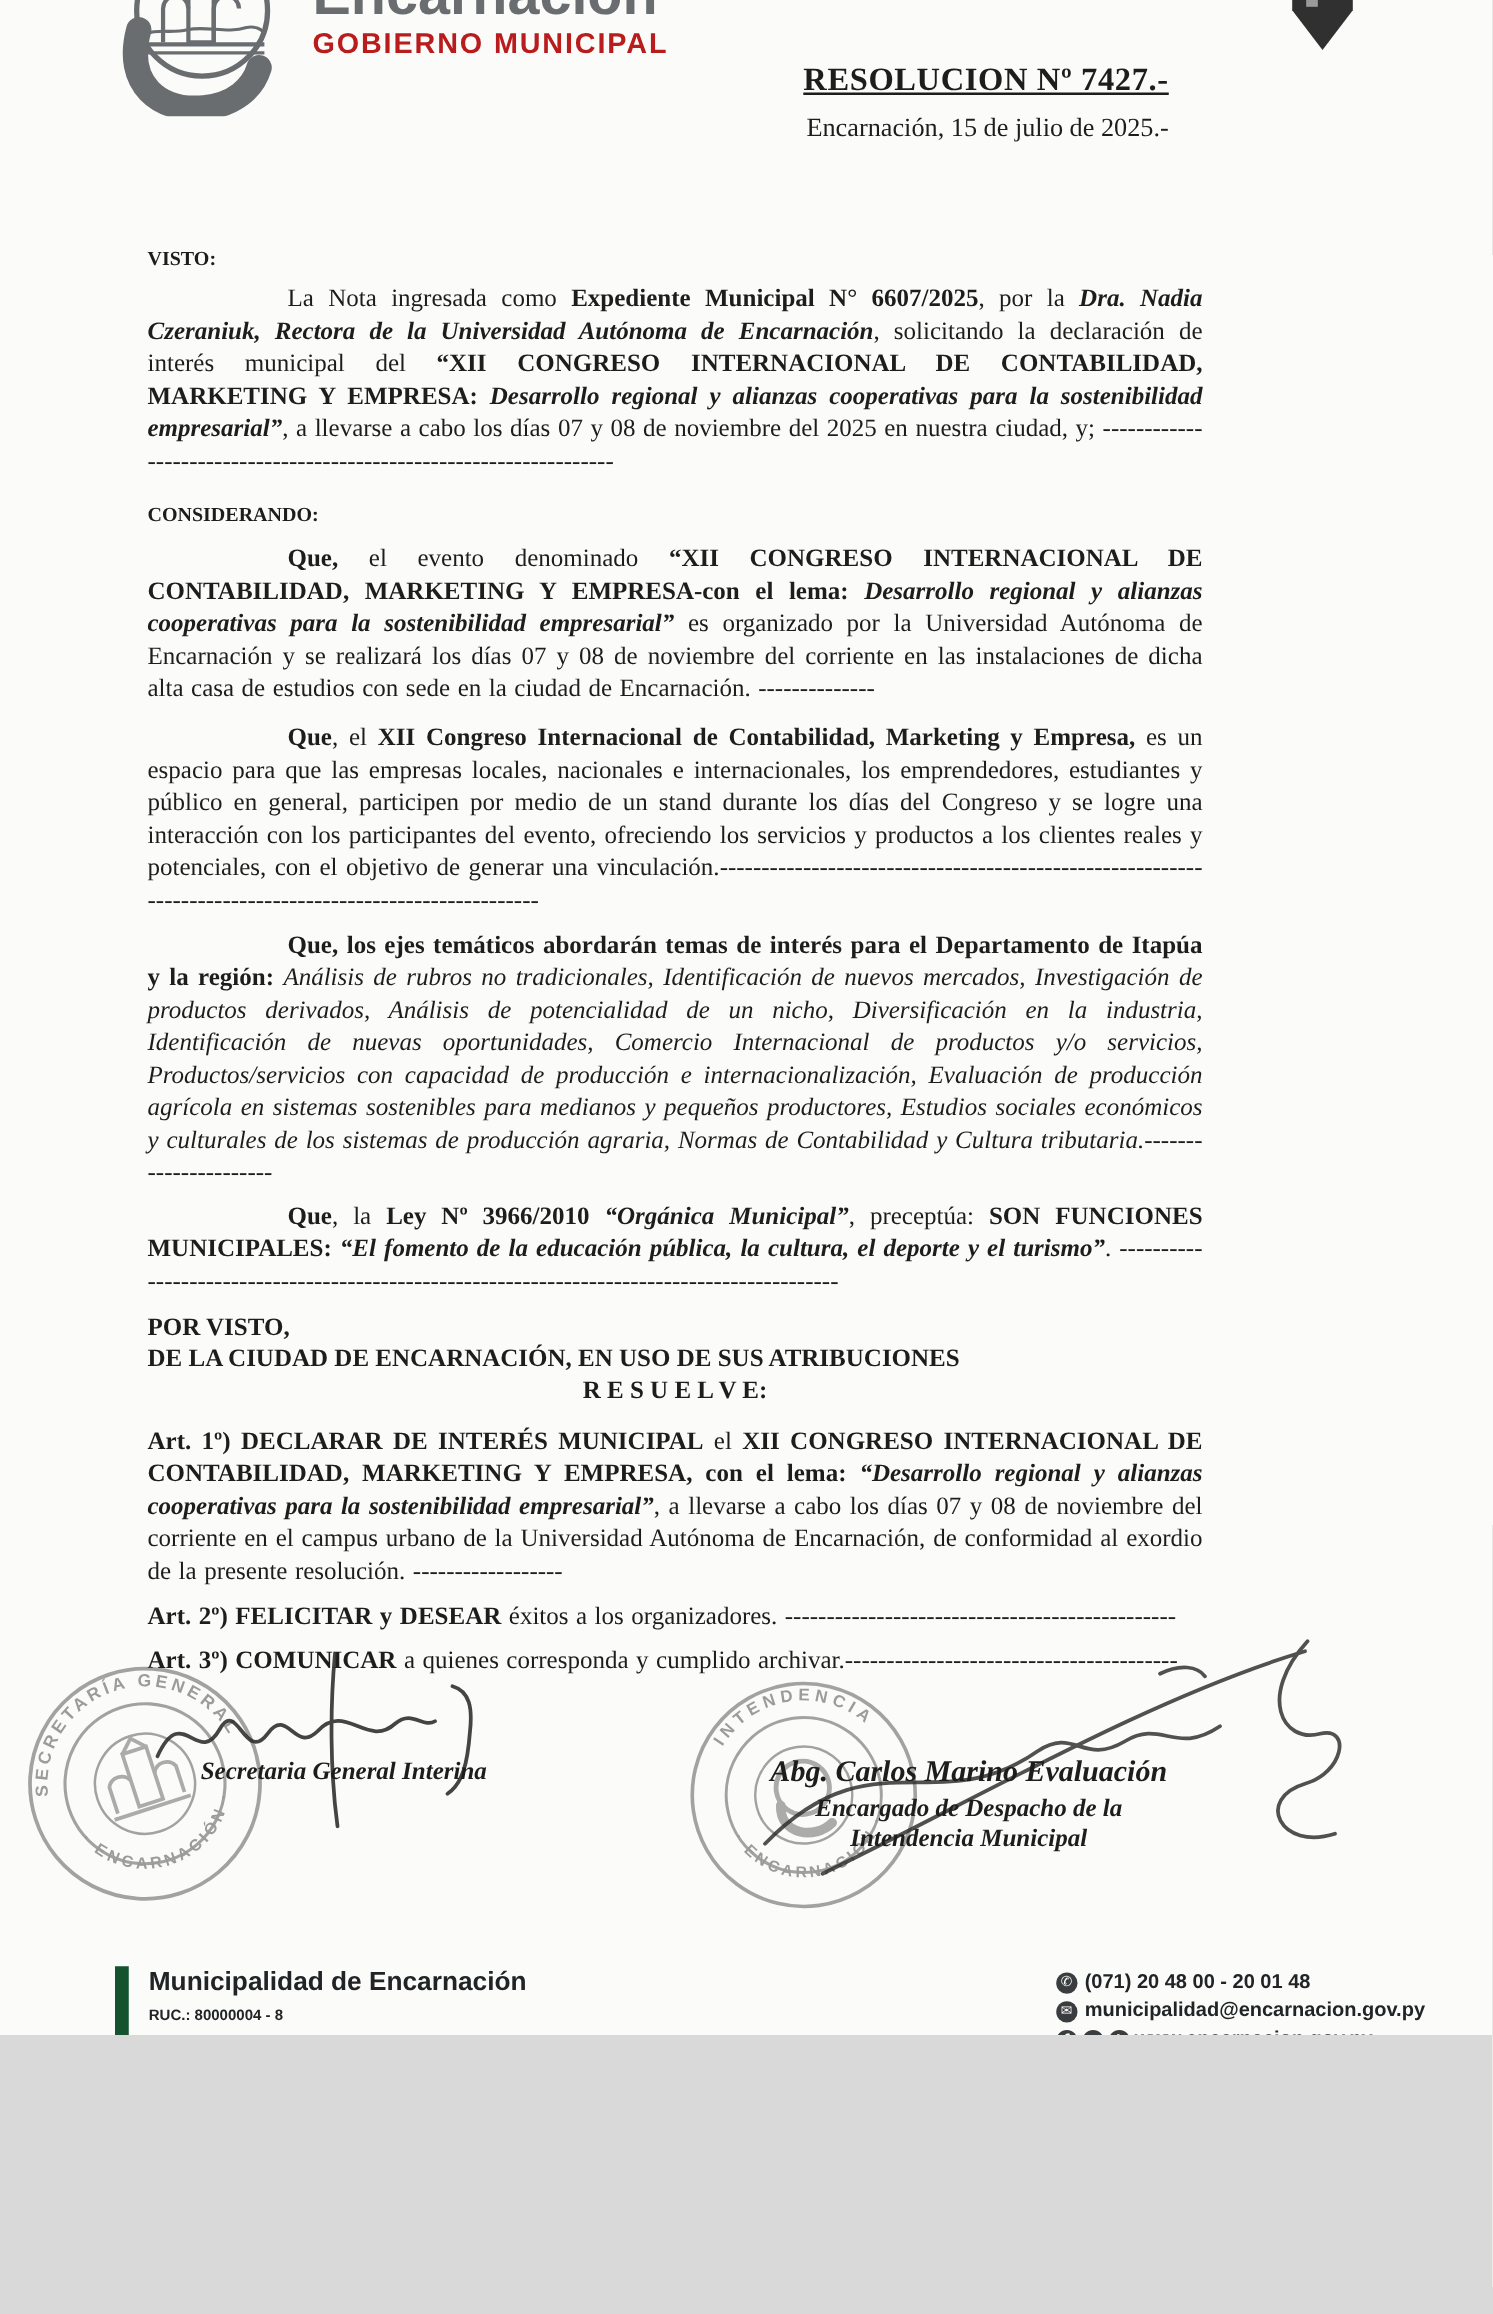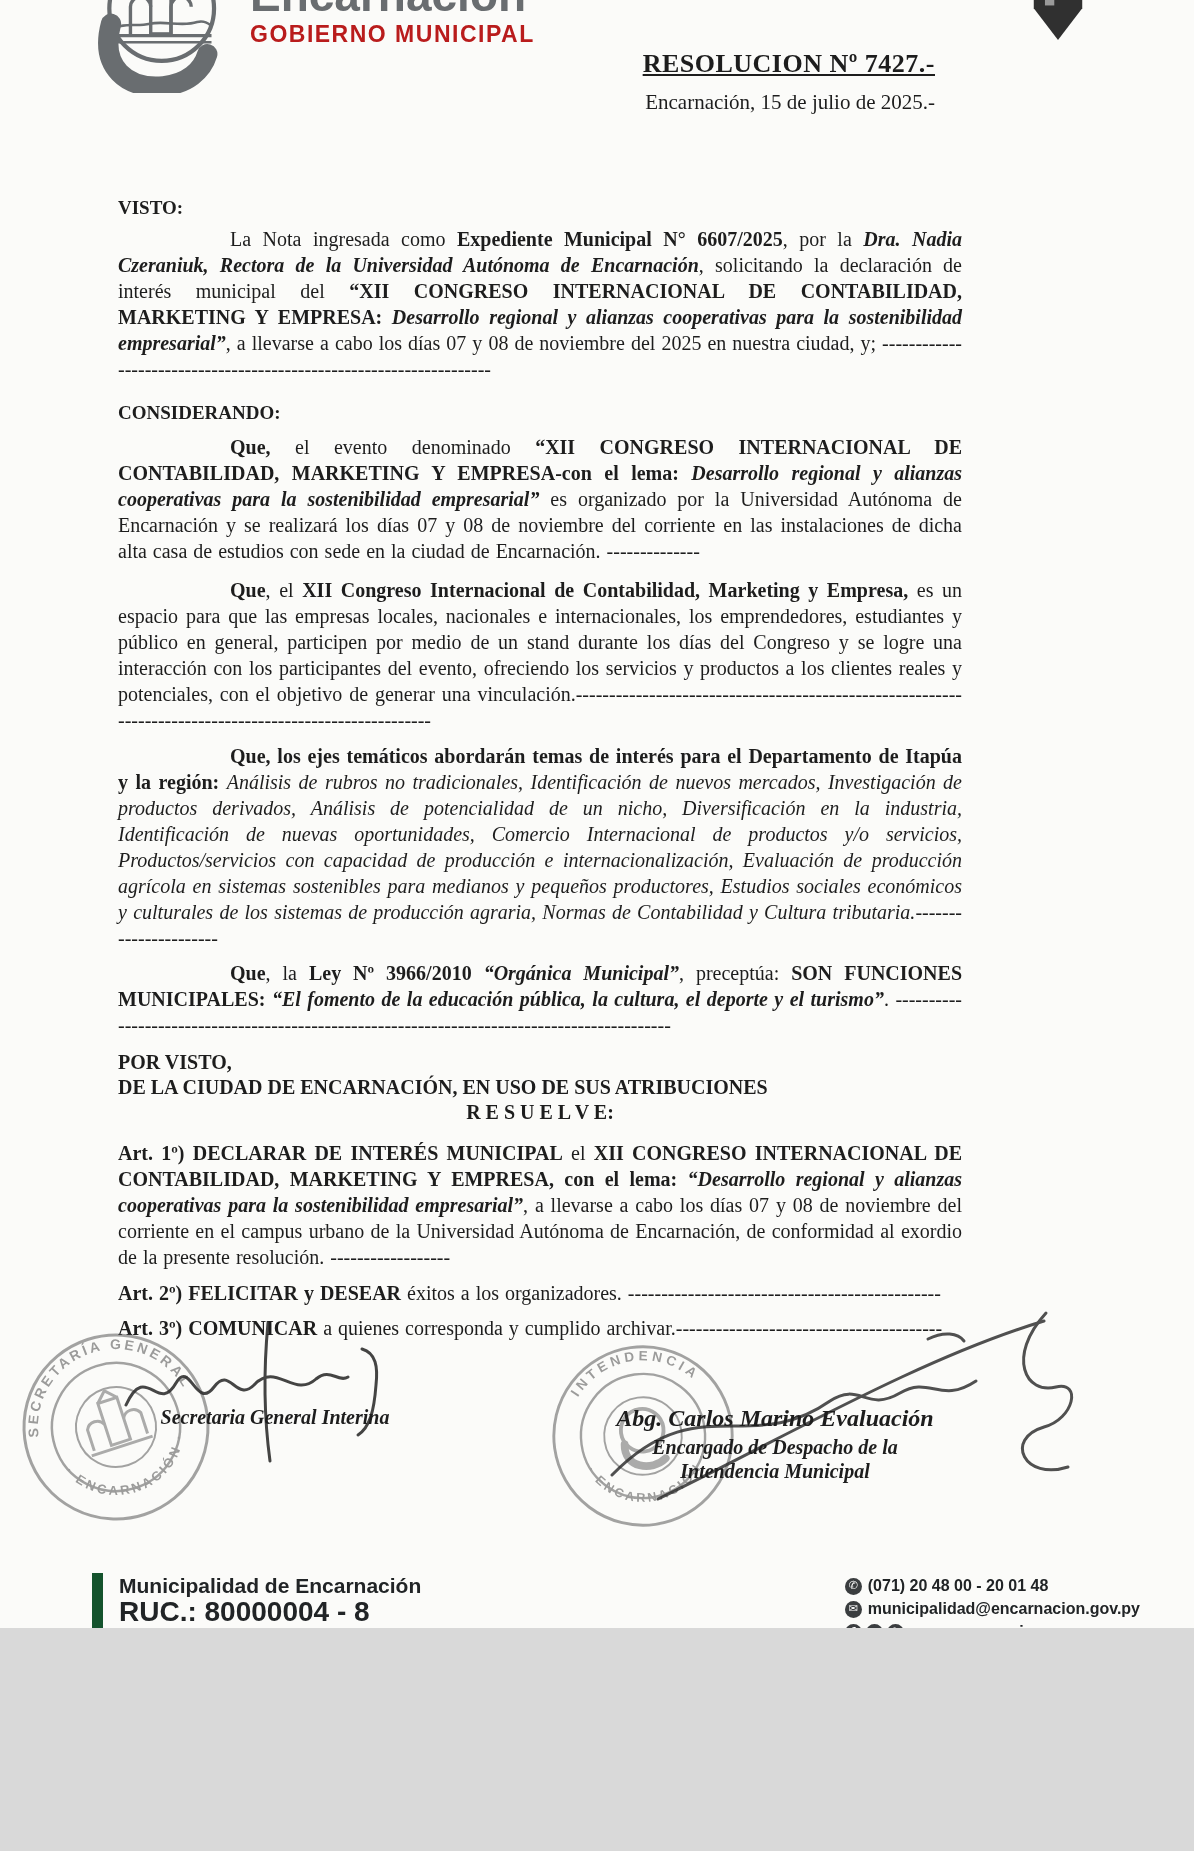--- a/index.html
+++ b/index.html
@@ -13,21 +13,21 @@
   .logo-wrap{position:absolute;left:84px;top:22px;display:flex;align-items:flex-start;}
   .logo-text{margin-left:14px;padding-top:30px;font-family:"Liberation Sans",sans-serif;}
   .logo-title{font-size:46px;font-weight:700;color:#696d70;line-height:48px;}
   .logo-sub{font-size:23px;font-weight:700;color:#b91c1c;letter-spacing:1.5px;line-height:30px;}
   .crest{position:absolute;left:1002px;top:24px;}
   .res-block{position:absolute;right:259px;top:130px;text-align:right;}
   .res-title{font-size:26px;font-weight:700;text-decoration:underline;letter-spacing:.5px;}
   .res-date{font-size:21px;margin-top:11px;}
   
   .content{padding:0 232px 0 118px;flex:none;}
-  .heading{font-weight:700;font-size:19px;line-height:27px;}
+  .heading{font-weight:700;font-size:16px;line-height:27px;}
   .body-par{margin:0;text-align:justify;font-size:20px;line-height:26px;word-spacing:1px;}
   .indent{text-indent:112px;}
   .portanto div{font-weight:700;font-size:20px;line-height:25px;}
   .resuelve{font-weight:700;font-size:20px;line-height:25px;text-align:center;}
   
   .signatures{position:relative;height:232px;flex:none;}
   .stamp{position:absolute;opacity:.55;}
   .stamp.left{left:18px;top:-12px;transform:rotate(-18deg);}
   .stamp.right{left:548px;top:0px;transform:rotate(-8deg);}
   .sigblock{position:absolute;text-align:center;}
@@ -36,21 +36,21 @@
   .sig-name{font-weight:700;font-style:italic;font-size:24px;line-height:30px;}
   .sig-title{font-weight:700;font-style:italic;font-size:20px;line-height:28px;}
   .sigscript{position:absolute;}
   .sigscript.left{left:118px;top:-24px;}
   .sigscript.right{left:598px;top:-46px;}
   
   .doc-footer{margin-top:auto;flex:none;display:flex;justify-content:space-between;
     padding:0 54px 60px 92px;font-family:"Liberation Sans",sans-serif;color:#212426;}
   .f-left{border-left:11px solid #14532d;padding-left:16px;}
   .f-org{font-size:21px;font-weight:700;line-height:26px;}
-  .f-ruc{font-size:28px;font-weight:700;line-height:26px;}
+  .f-ruc{font-size:12px;font-weight:700;line-height:26px;}
   .f-addr{font-size:16px;font-weight:700;line-height:24px;display:flex;align-items:center;}
   .f-right{display:flex;flex-direction:column;gap:1px;padding-top:2px;font-size:16px;font-weight:700;}
   .f-line{line-height:22px;display:flex;align-items:center;}
   .cicon{display:inline-flex;width:17px;height:17px;border-radius:50%;background:#3a3d3f;color:#fff;
     font-size:11px;align-items:center;justify-content:center;margin-right:6px;flex:none;
     font-family:"DejaVu Sans",sans-serif;}
   .pin{background:#fbfbf9;border:2px solid #3a3d3f;color:#3a3d3f;width:12px;height:12px;font-size:8px;margin-right:5px;}
   .soc{margin-right:4px;}
   svg text{font-family:"Liberation Sans",sans-serif;}
 </style>

